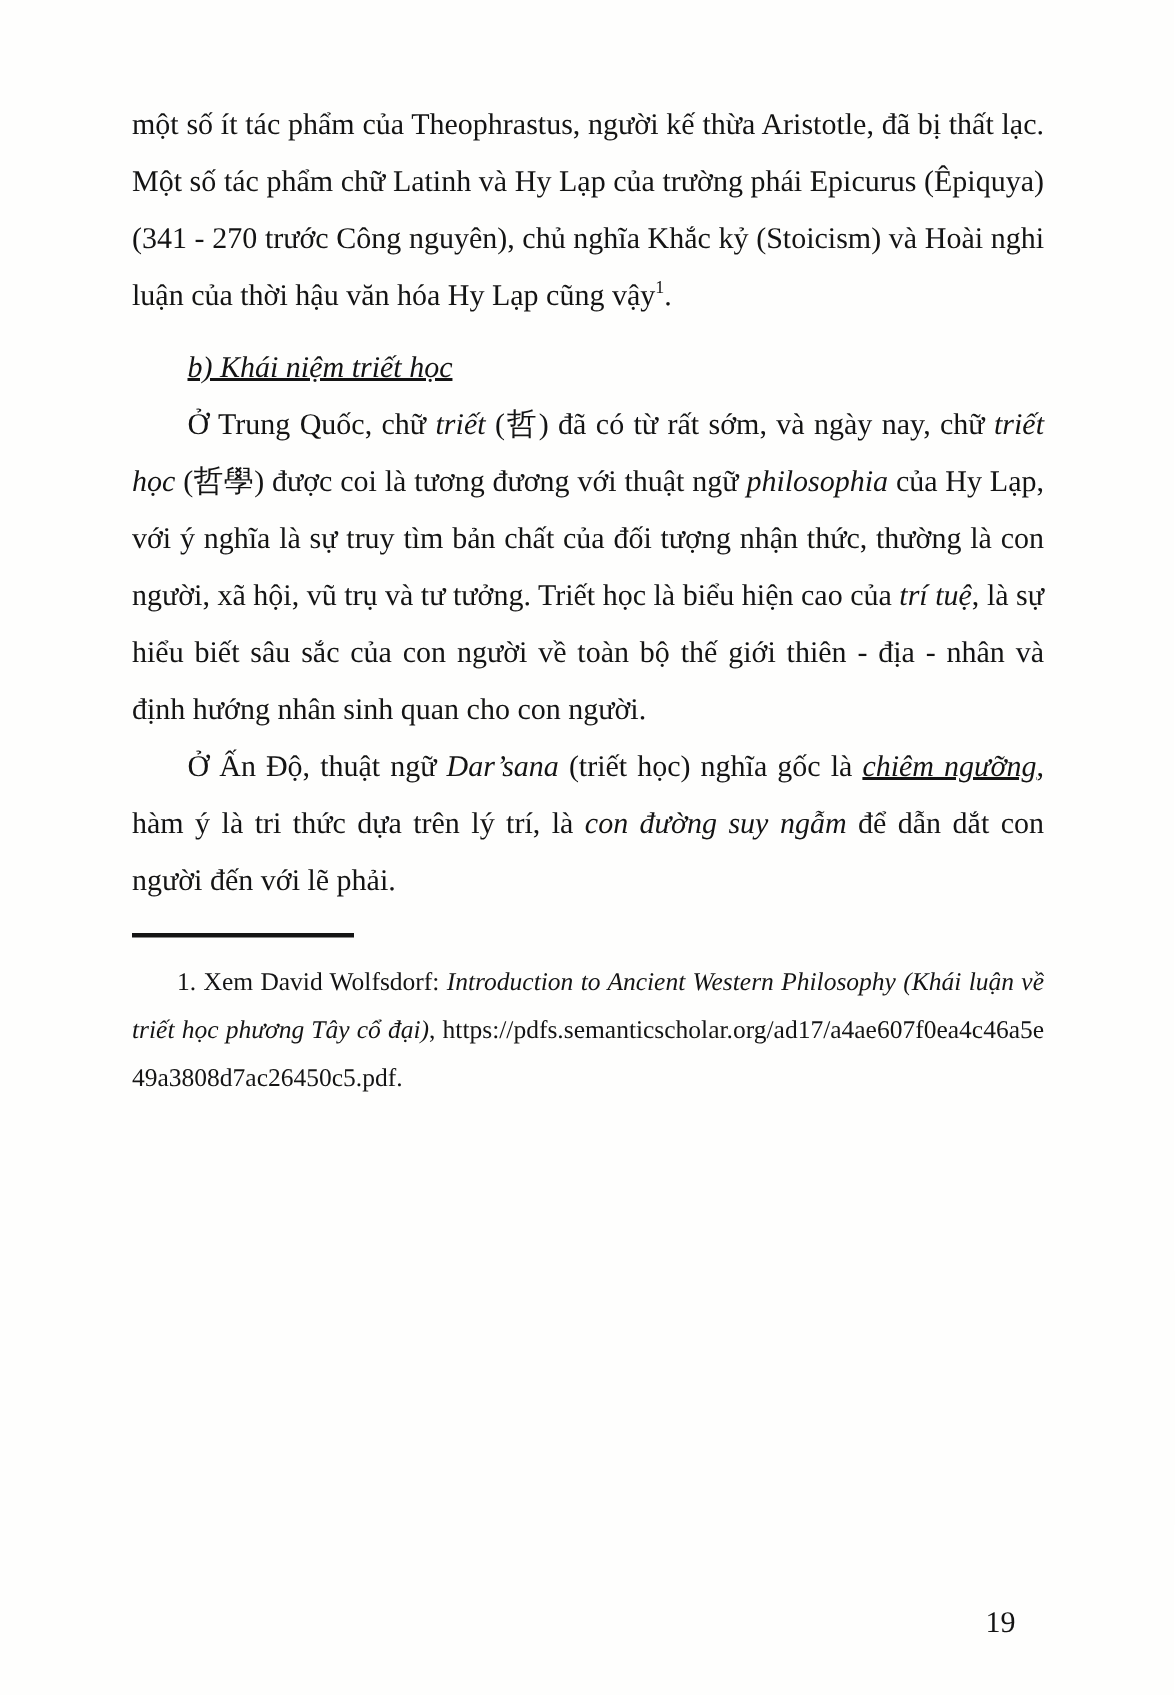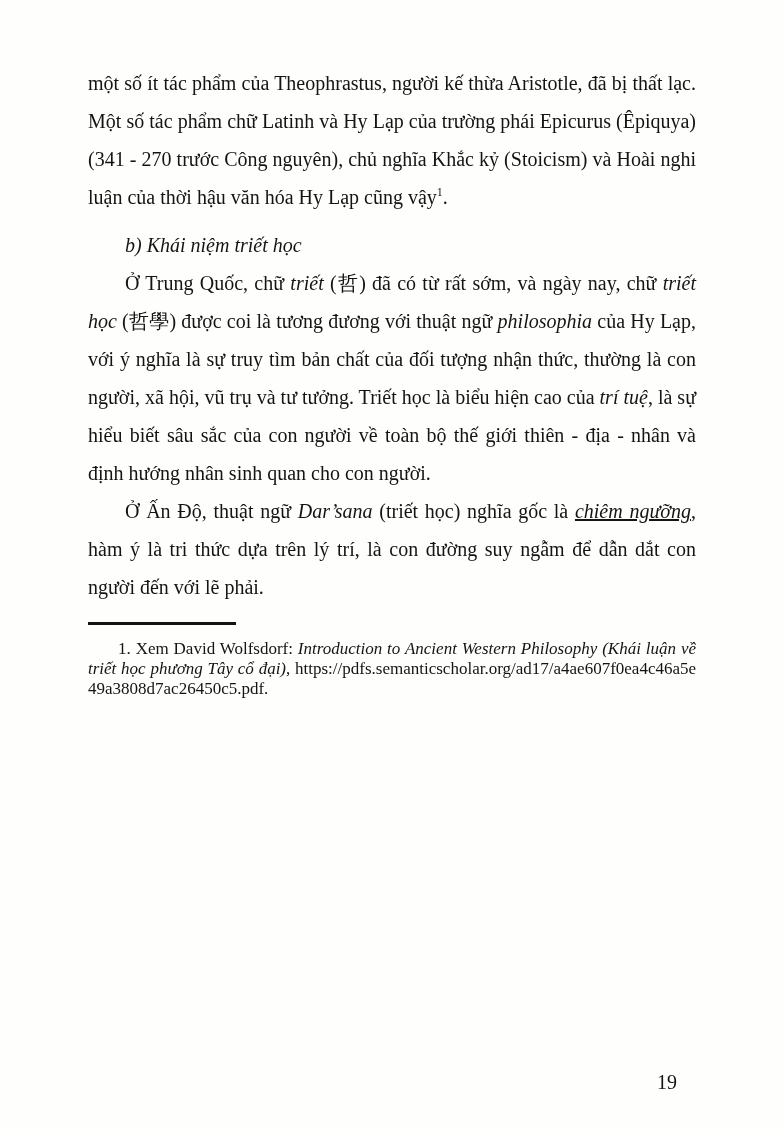--- a/index.html
+++ b/index.html
@@ -34,21 +34,21 @@
   }
   .footnote-block { margin-top: 16px; }
   .footnote-rule {
     width: 148px;
     height: 3px;
     background: #141414;
     margin-bottom: 14px;
   }
   .footnote-text {
     font-size: 17px;
-    line-height: 20px;
+    line-height: 32px;
     text-align: justify;
     text-indent: 30px;
   }
   .footnote-text .url { word-break: break-all; }
   .page-number {
     position: absolute;
     top: 1028px;
     right: 106px;
     font-size: 20px;
     line-height: 28px;
@@ -56,23 +56,23 @@
   }
 </style>
 </head>
 <body>
 
 <div class="page">
 
   <div class="text-block">
 
   <p class="para"><span>một số ít tác phẩm của Theophrastus, người kế thừa Aristotle, đã bị thất lạc. Một số tác phẩm chữ Latinh và Hy Lạp của trường phái Epicurus (Êpiquya) (341 - 270 trước Công nguyên), chủ nghĩa Khắc kỷ (Stoicism) và Hoài nghi luận của thời hậu văn hóa Hy Lạp cũng vậy</span><sup>1</sup><span>.</span></p>
-      <p class="para indent heading"><span style="font-style: italic;">b) Khái niệm triết học</span></p>
+      <p class="para indent heading"><span style="font-style: italic; text-decoration: underline;">b) Khái niệm triết học</span></p>
       <p class="para indent"><span>Ở Trung Quốc, chữ </span><span style="font-style: italic;">triết</span><span> (哲) đã có từ rất sớm, và ngày nay, chữ </span><span style="font-style: italic;">triết học</span><span> (哲學) được coi là tương đương với thuật ngữ </span><span style="font-style: italic;">philosophia</span><span> của Hy Lạp, với ý nghĩa là sự truy tìm bản chất của đối tượng nhận thức, thường là con người, xã hội, vũ trụ và tư tưởng. Triết học là biểu hiện cao của </span><span style="font-style: italic;">trí tuệ</span><span>, là sự hiểu biết sâu sắc của con người về toàn bộ thế giới thiên - địa - nhân và định hướng nhân sinh quan cho con người.</span></p>
-      <p class="para indent"><span>Ở Ấn Độ, thuật ngữ </span><span style="font-style: italic;">Dar’sana</span><span> (triết học) nghĩa gốc là </span><span style="font-style: italic; text-decoration: underline;">chiêm ngưỡng</span><span>, hàm ý là tri thức dựa trên lý trí, là </span><span style=" margin-top: 24px;">con đường suy ngẫm</span><span> để dẫn dắt con người đến với lẽ phải.</span></p>
+      <p class="para indent"><span>Ở Ấn Độ, thuật ngữ </span><span style="font-style: italic;">Dar’sana</span><span> (triết học) nghĩa gốc là </span><span style="font-style: italic; text-decoration: underline;">chiêm ngưỡng</span><span>, hàm ý là tri thức dựa trên lý trí, là </span><span style="font-style: italic; margin-top: 24px;">con đường suy ngẫm</span><span> để dẫn dắt con người đến với lẽ phải.</span></p>
       <div class="footnote-block">
         <div class="footnote-rule"></div>
         <p class="footnote-text"><span>1. Xem David Wolfsdorf: </span><span style="font-style: italic;">Introduction to Ancient Western Philosophy (Khái luận về triết học phương Tây cổ đại)</span><span>, </span><span class="url">https://pdfs.semanticscholar.org/ad17/a4ae607f0ea4c46a5e49a3808d7ac26450c5.pdf</span><span>.</span></p>
       </div>
     </div>
 
   <div class="text-block footnote-anchor" style="position:static; margin-left:88px; width:608px;">
   </div>
 
   <div class="page-number">19</div>

